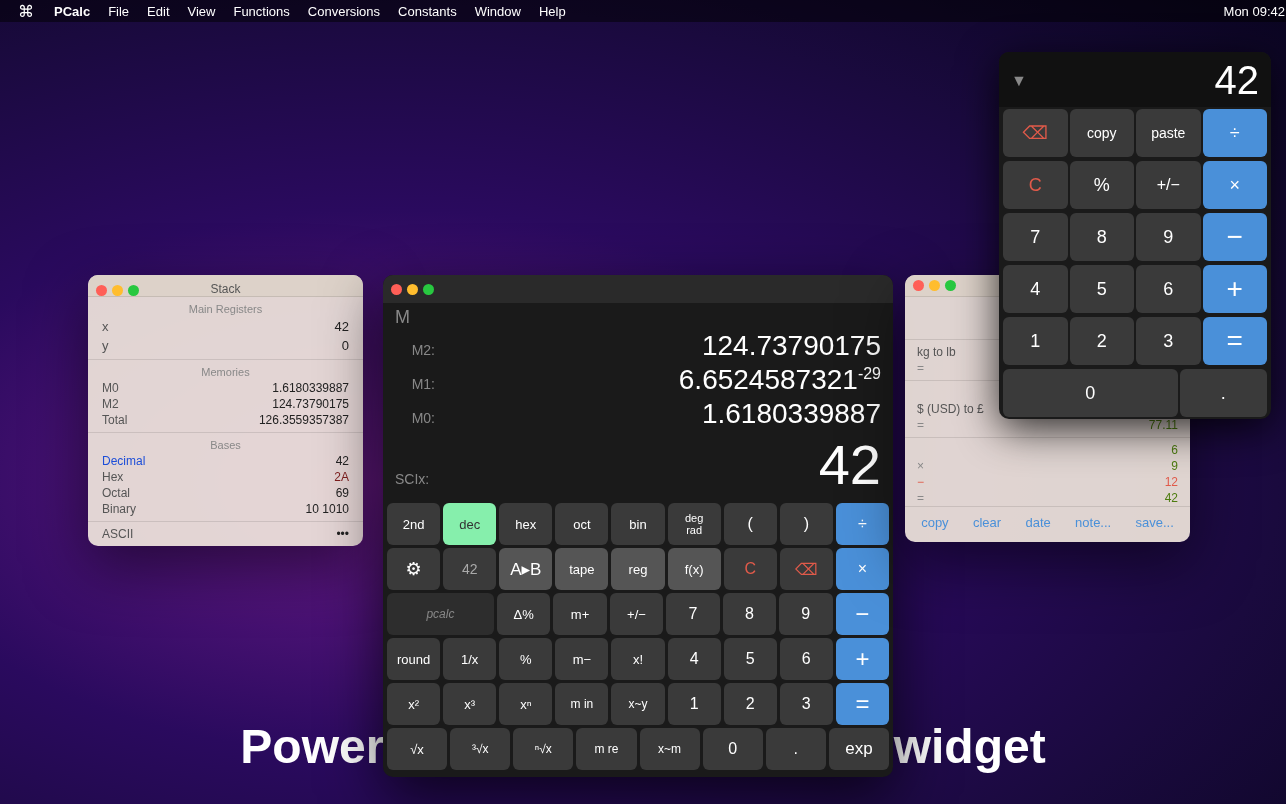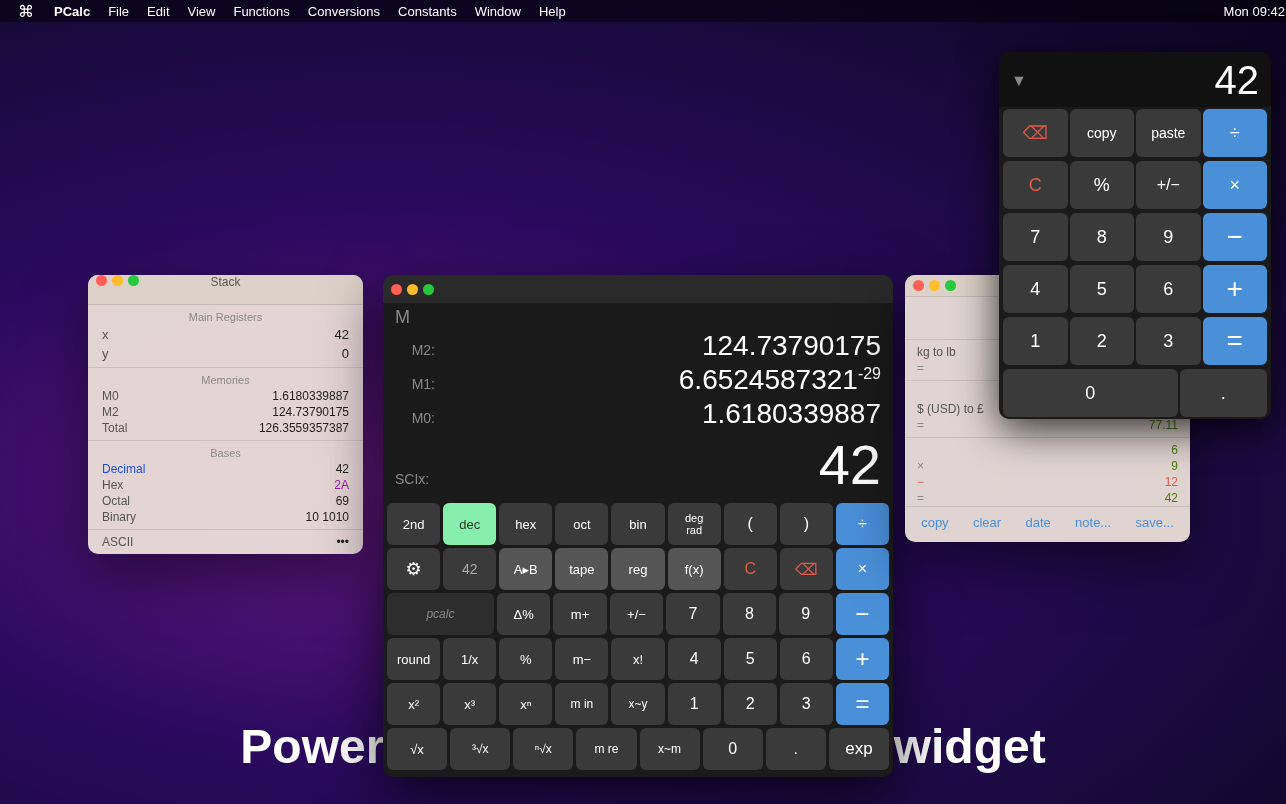--- a/index.html
+++ b/index.html
@@ -93,24 +93,24 @@
       left: 88px;
       width: 275px;
       background: rgba(240, 230, 220, 0.92);
       border-radius: 10px;
       box-shadow: 0 20px 60px rgba(0,0,0,0.5);
       z-index: 10;
       font-size: 12px;
       overflow: hidden;
     }
     .window-titlebar {
-      height: 30px;
+      height: 22px;
       background: rgba(220,210,200,0.95);
       display: flex;
-      align-items: flex-start;
+      align-items: flex-end;
       padding: 0 8px;
       position: relative;
       border-bottom: 1px solid rgba(0,0,0,0.1);
     }
     .window-dots {
       display: flex;
       gap: 5px;
     }
     .dot {
       width: 11px;
@@ -458,21 +458,21 @@
         <span style="color:#222;">126.3559357387</span>
       </div>
       <hr class="stack-divider">
       <div class="stack-section-label">Bases</div>
       <div class="stack-memory-row">
         <span style="color:#1d4ed8;">Decimal</span>
         <span style="color:#222;">42</span>
       </div>
       <div class="stack-memory-row">
         <span style="color:#555;">Hex</span>
-        <span style="color:#a21caf;">2A</span>
+        <span style="color:#7f1d1d;">2A</span>
       </div>
       <div class="stack-memory-row">
         <span style="color:#555;">Octal</span>
         <span style="color:#222;">69</span>
       </div>
       <div class="stack-memory-row">
         <span style="color:#555;">Binary</span>
         <span style="color:#222;">10 1010</span>
       </div>
       <hr class="stack-divider">
@@ -525,21 +525,21 @@
         <button class="calc-btn btn-dark" style="font-size:13px;">bin</button>
         <button class="calc-btn btn-dark" style="font-size:11px;">deg<br>rad</button>
         <button class="calc-btn btn-dark">(</button>
         <button class="calc-btn btn-dark">)</button>
         <button class="calc-btn btn-blue">÷</button>
       </div>
 
       <div class="btn-row">
         <button class="calc-btn btn-dark" style="font-size:18px;">⚙</button>
         <button class="calc-btn btn-dark" style="font-size:14px;color:#aaa;">42</button>
-        <button class="calc-btn btn-medium" style="font-size:13px;">A▸B</button>
+        <button class="calc-btn btn-medium" style="font-size:17px;">A▸B</button>
         <button class="calc-btn btn-medium" style="font-size:13px;">tape</button>
         <button class="calc-btn btn-medium" style="font-size:13px;">reg</button>
         <button class="calc-btn btn-medium" style="font-size:13px;">f(x)</button>
         <button class="calc-btn" style="background:#3a3a3a;color:#e05a4a;font-size:16px;">C</button>
         <button class="calc-btn" style="background:#3a3a3a;color:#e05a4a;font-size:16px;">⌫</button>
         <button class="calc-btn btn-blue">×</button>
       </div>
 
       <div class="btn-row">
         <button class="calc-btn btn-gray-dark" style="flex:2;font-size:12px;color:#888;font-style:italic;">pcalc</button>

